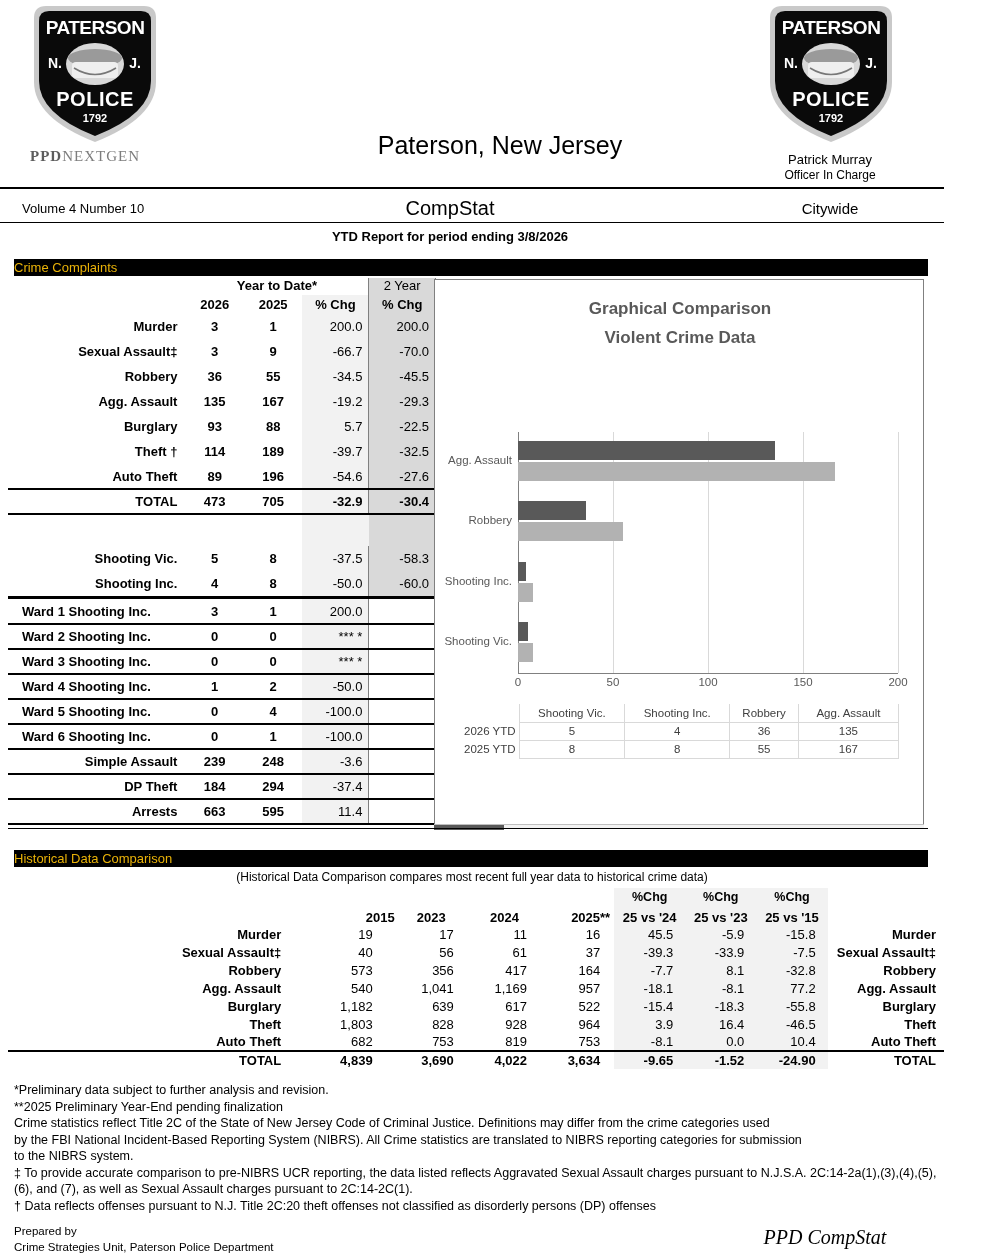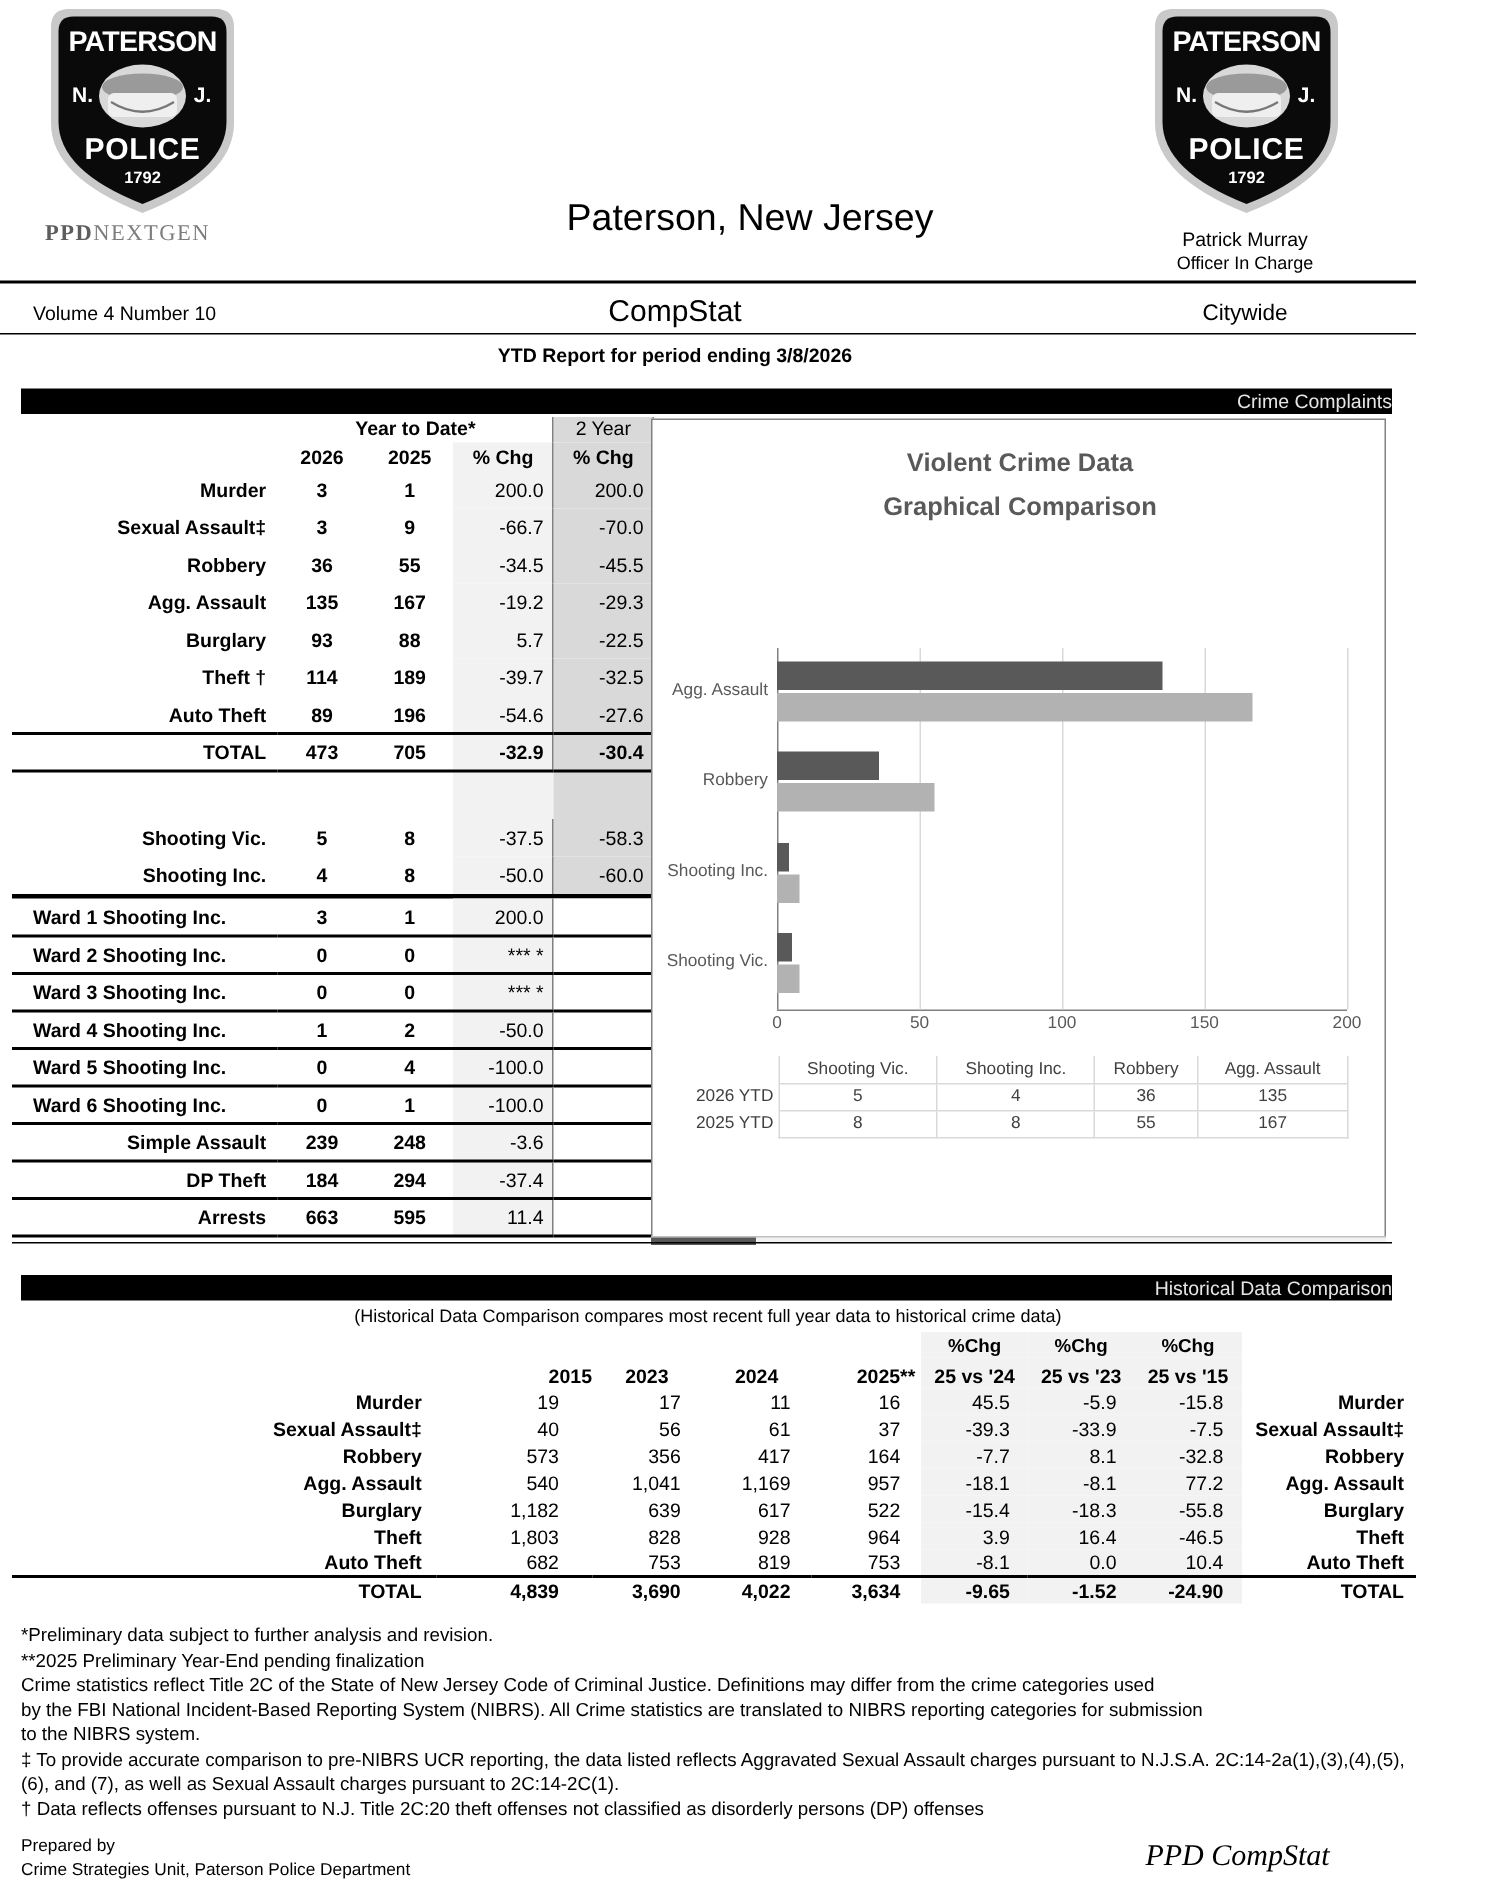--- a/index.html
+++ b/index.html
@@ -54,22 +54,22 @@
     position:absolute; left:250px; top:229px; width:400px;
     text-align:center; font-size:13px; font-weight:bold;
   }
   .citywide {
     position:absolute; left:700px; top:200px; width:260px;
     text-align:center; font-size:15px;
   }
 
   
   .banner {
-    position:absolute; background:#000; color:#e5e5e5;
-    font-size:13px; text-align:right; line-height:17px;
+    position:absolute; background:#000; color:#eab308;
+    font-size:13px; text-align:left; line-height:17px;
   }
   #banner-crime { left:14px; top:259px; width:914px; height:17px; }
   #banner-hist  { left:14px; top:850px; width:914px; height:17px; }
 
   
   .lt { position:absolute; left:8px; top:278px; width:428px; }
   .lt table { border-collapse:collapse; width:428px; font-size:13px; }
   .lt td, .lt th { padding:0; }
 
   .col-label { width:176px; text-align:right; padding-right:8px !important; font-weight:bold; }
@@ -388,22 +388,22 @@
       <td class="col-y2">595</td>
       <td class="col-c1">11.4</td>
       <td class="bord-l bord-r" style="background:#fff;"></td>
     </tr>
         </tbody>
     </table>
   </div>
 
   <div class="chart-panel">
     <div class="chart-title">
+      <div>Graphical Comparison</div>
       <div>Violent Crime Data</div>
-      <div>Graphical Comparison</div>
     </div>
 
     <div class="axis-left"></div>
     <div class="axis-bottom"></div>
     <div class="plot" id="plot-area">
         <div class="gridline" style="left:95px"></div>
         <div class="gridline" style="left:190px"></div>
         <div class="gridline" style="left:285px"></div>
         <div class="gridline" style="left:380px"></div>
         <div class="cat-label" style="top:202.875px">Shooting Vic.</div>

